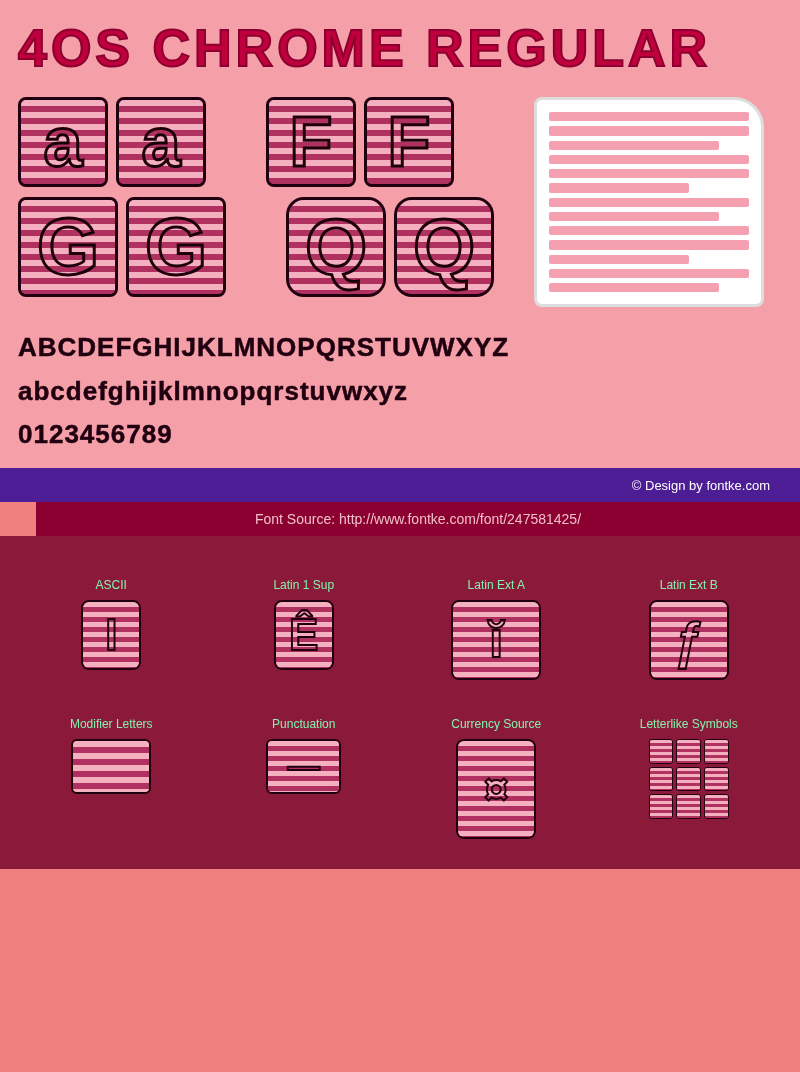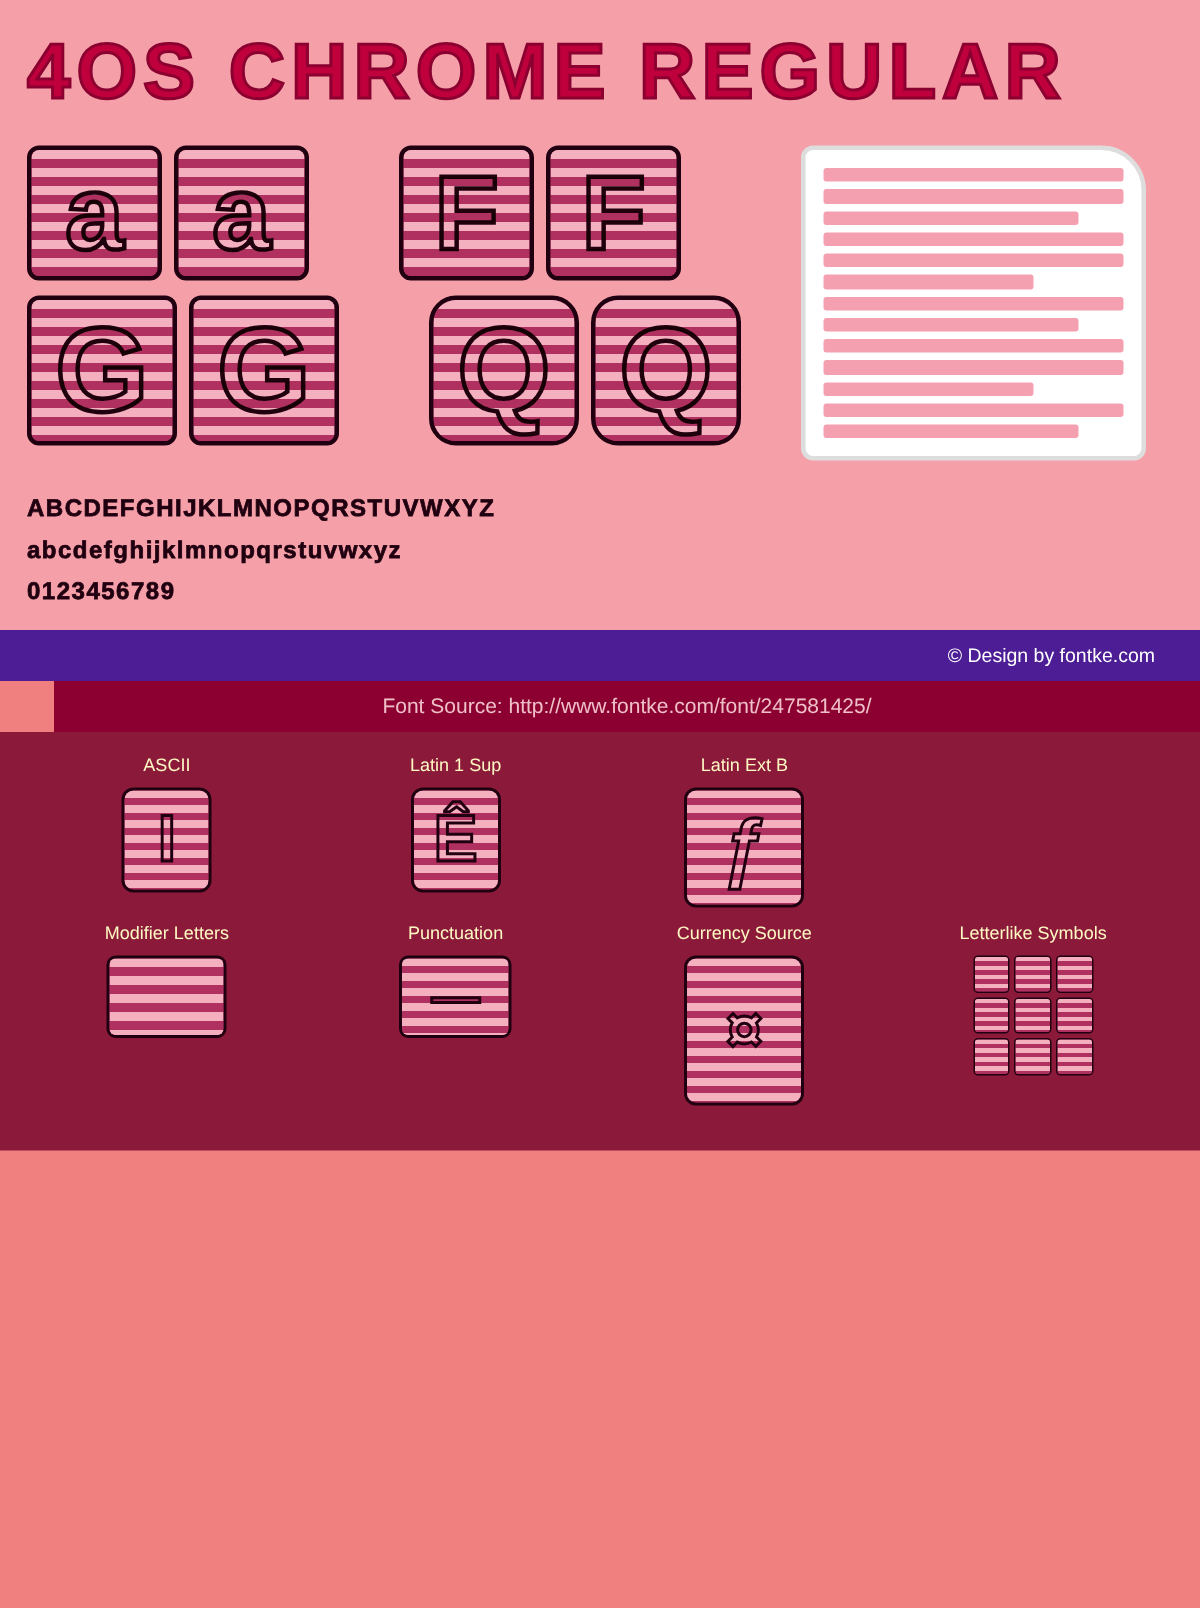--- a/index.html
+++ b/index.html
@@ -116,21 +116,21 @@
       background: #f5a0b0;
       height: 10px;
       border-radius: 2px;
       width: 100%;
     }
 
     .doc-line.short { width: 70%; }
     .doc-line.medium { width: 85%; }
 
     .alphabet-display {
-      font-size: 16px;
+      font-size: 26px;
       font-weight: 900;
       color: #200010;
       letter-spacing: 1px;
       line-height: 1.6;
       font-family: 'Arial Black', sans-serif;
       -webkit-text-stroke: 0.5px #200010;
     }
 
     .alphabet-line {
       display: block;
@@ -176,23 +176,24 @@
     }
 
     .char-category {
       display: flex;
       flex-direction: column;
       align-items: center;
       gap: 8px;
     }
 
     .char-label {
-      color: #fef9c3;
+      color: #86efac;
       font-size: 12px;
       text-align: right;
+      margin-top: 27px;
     }
 
     .char-box {
       position: relative;
       width: 80px;
       height: 80px;
       background: #b03060;
       border-radius: 8px;
       overflow: hidden;
       border: 2px solid #200010;
@@ -450,20 +451,26 @@
       </div>
     </div>
 
     <div class="char-category">
       <span class="char-label">Latin 1 Sup</span>
       <div class="char-box char-box-sm">
         <span>Ê</span>
       </div>
     </div>
 
+    <div class="char-category">
+      <span class="char-label">Latin Ext A</span>
+      <div class="char-box char-box-wide">
+        <span style="font-size:50px;">ĭ</span>
+      </div>
+    </div>
 
     <div class="char-category">
       <span class="char-label">Latin Ext B</span>
       <div class="char-box">
         <span style="font-size:52px;">ƒ</span>
       </div>
     </div>
 
   </div>
 

